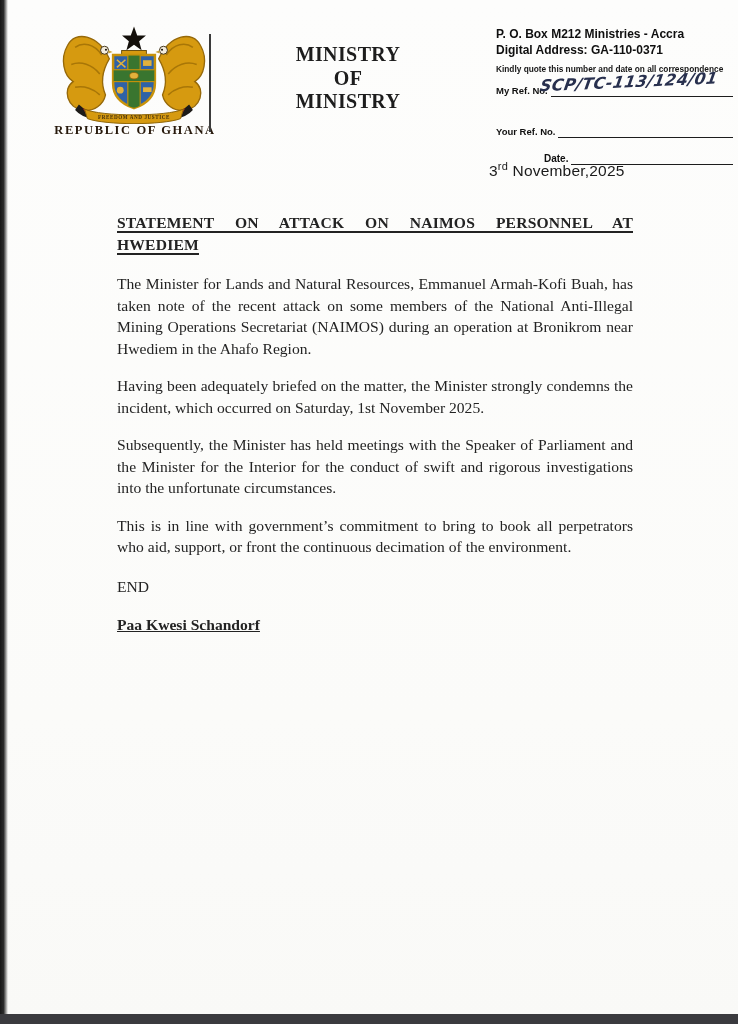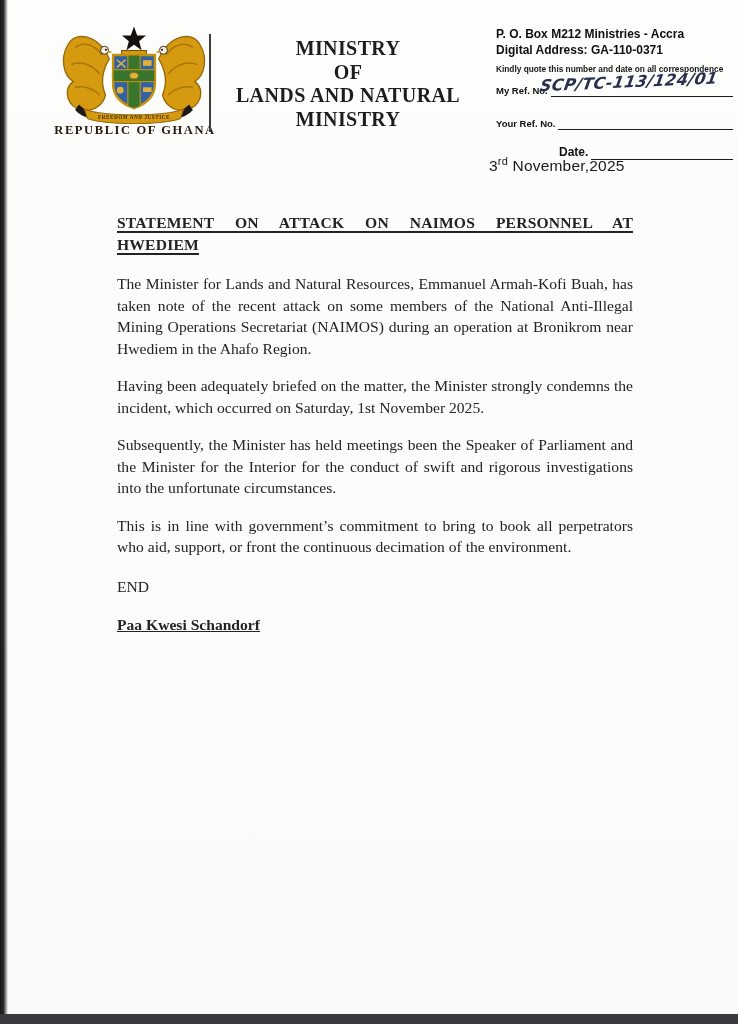--- a/index.html
+++ b/index.html
@@ -13,36 +13,36 @@
   
   .left-strip { position:absolute; left:0; top:0; bottom:0; width:8px;
     background:linear-gradient(90deg,#161616 0%, #2b2b2b 45%, rgba(60,60,60,0) 100%); }
   .bottom-bar { position:absolute; left:0; right:0; bottom:0; height:10px; background:#3a3a3e; }
 
   
   .arms { position:absolute; left:58px; top:24px; width:152px; height:100px; }
   .republic { position:absolute; left:40px; top:123px; width:190px; text-align:center;
     font-weight:700; font-size:12.5px; letter-spacing:1.6px; color:#27190c; white-space:nowrap; }
   .divider { position:absolute; left:209px; top:34px; width:2px; height:98px; background:#3b3b3b; }
-  .ministry { position:absolute; left:212px; top:37px; width:272px; text-align:center;
+  .ministry { position:absolute; left:212px; top:43px; width:272px; text-align:center;
     font-weight:700; font-size:20px; line-height:23.5px; letter-spacing:0.4px; color:#1d1d1d; }
 
   .addr { position:absolute; left:496px; top:26px; width:237px; font-family:"Liberation Sans", sans-serif; }
   .addr .bold-line { font-weight:700; font-size:12px; line-height:16px; color:#0f0f0f; }
   .note { font-size:8.3px; font-weight:600; margin-top:6px; color:#161616; white-space:nowrap; }
   .ref-row { display:flex; align-items:flex-end; margin-top:11px; position:relative; }
   .ref-label { font-size:9.5px; font-weight:600; color:#101010; white-space:nowrap; padding-bottom:1px; }
   .ref-line { flex:1; border-bottom:1.6px solid #1d1d1d; margin-left:3px; height:3px; }
   .handwriting { position:absolute; left:44px; top:-13px; width:195px;
     font-family:"DejaVu Sans", sans-serif; font-style:italic; font-weight:600;
     font-size:16px; letter-spacing:0.4px; color:#28304e;
     transform:rotate(-2.5deg) skewX(-12deg); white-space:nowrap; }
-  .your-row { margin-top:21px; }
+  .your-row { margin-top:29px; }
   .date-row { margin-top:15px; }
-  .date-row .ref-label { font-size:12px; margin-left:27px;padding-left:36px; }
+  .date-row .ref-label { font-size:10px; margin-left:12px;padding-left:36px; }
   .date-text { position:relative; margin-top:-5px; margin-left:-7px;
     font-family:"Liberation Sans", sans-serif; font-size:15.5px; letter-spacing:0.2px; color:#1a1a1a; }
   .date-text sup { font-size:11px; }
 
   
   .main { position:absolute; left:117px; top:212px; width:516px;
     font-size:15.6px; line-height:21.5px; color:#232323; text-align:justify; }
   .doc-title { font-weight:700; margin-bottom:18px; letter-spacing:0.2px; }
   .title-l1 { display:block; text-align:justify; text-align-last:justify;
     text-decoration:underline; text-decoration-thickness:1.7px; text-underline-offset:3px; }
@@ -111,21 +111,20 @@
       <text x="80" y="99" font-size="5.4" text-anchor="middle" fill="#45310d" font-weight="bold" letter-spacing="0.6">FREEDOM AND JUSTICE</text>
     </g>
   </svg>
 
   <div class="republic">REPUBLIC OF GHANA</div>
   <div class="divider"></div>
 
   <div class="ministry">
     <div>MINISTRY</div>
     <div>OF</div>
-    <div>LANDS AND NATURAL</div>
     <div>MINISTRY</div>
   </div>
 
   <div class="addr">
     <div class="bold-line">P. O. Box M212 Ministries - Accra</div>
     <div class="bold-line">Digital Address: GA-110-0371</div>
     <div class="note">Kindly quote this number and date on all correspondence</div>
 
     <div class="ref-row">
       <span class="ref-label">My Ref. No.</span>
@@ -146,21 +145,21 @@
   </div>
 
   <div class="main">
     <div class="doc-title">
       <span class="title-l1">STATEMENT ON ATTACK ON NAIMOS PERSONNEL AT</span>
       <span class="title-l2">HWEDIEM</span>
     </div>
 
     <p class="para">The Minister for Lands and Natural Resources, Emmanuel Armah-Kofi Buah, has taken note of the recent attack on some members of the National Anti-Illegal Mining Operations Secretariat (NAIMOS) during an operation at Bronikrom near Hwediem in the Ahafo Region.</p>
     <p class="para">Having been adequately briefed on the matter, the Minister strongly condemns the incident, which occurred on Saturday, 1st November 2025.</p>
-    <p class="para">Subsequently, the Minister has held meetings been the Speaker of Parliament and the Minister for the Interior for the conduct of swift and rigorous investigations into the unfortunate circumstances.</p>
+    <p class="para">Subsequently, the Minister has held meetings with the Speaker of Parliament and the Minister for the Interior for the conduct of swift and rigorous investigations into the unfortunate circumstances.</p>
     <p class="para">This is in line with government’s commitment to bring to book all perpetrators who aid, support, or front the continuous decimation of the environment.</p>
 
     <div class="end-line">END</div>
 
     <div class="sig">
       <div>Paa Kwesi Schandorf</div>
     </div>
   </div>
 
 

